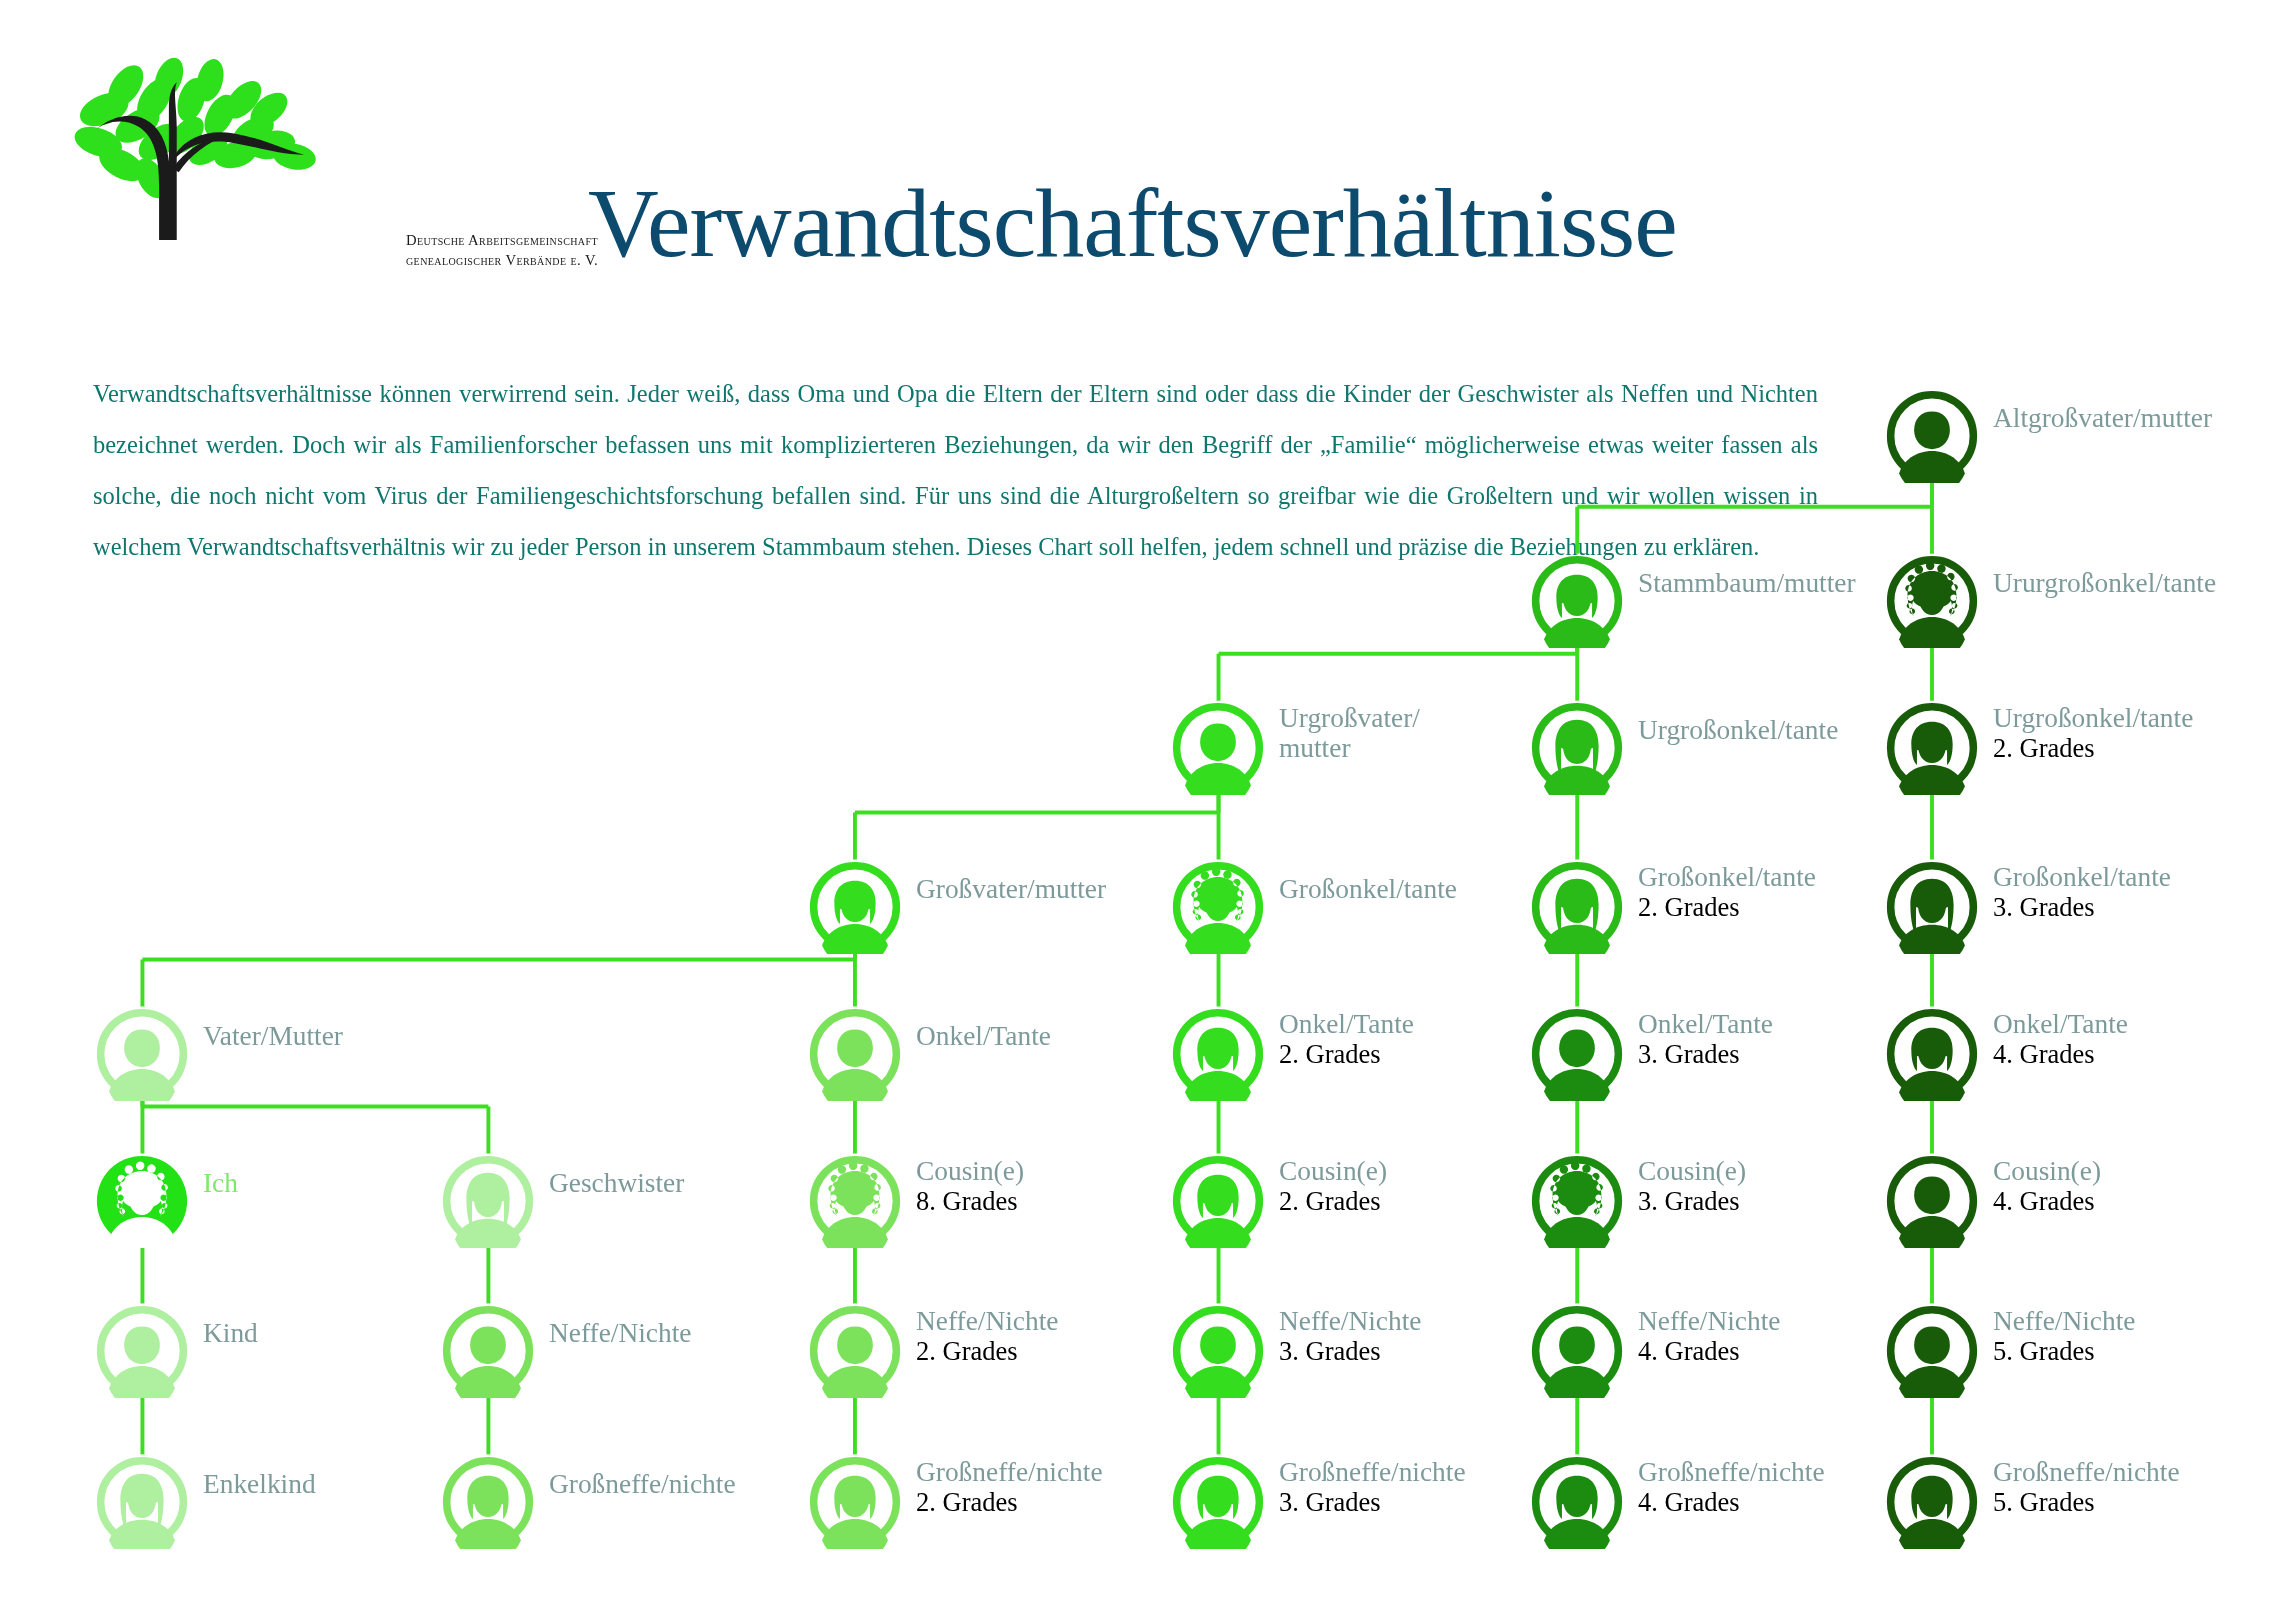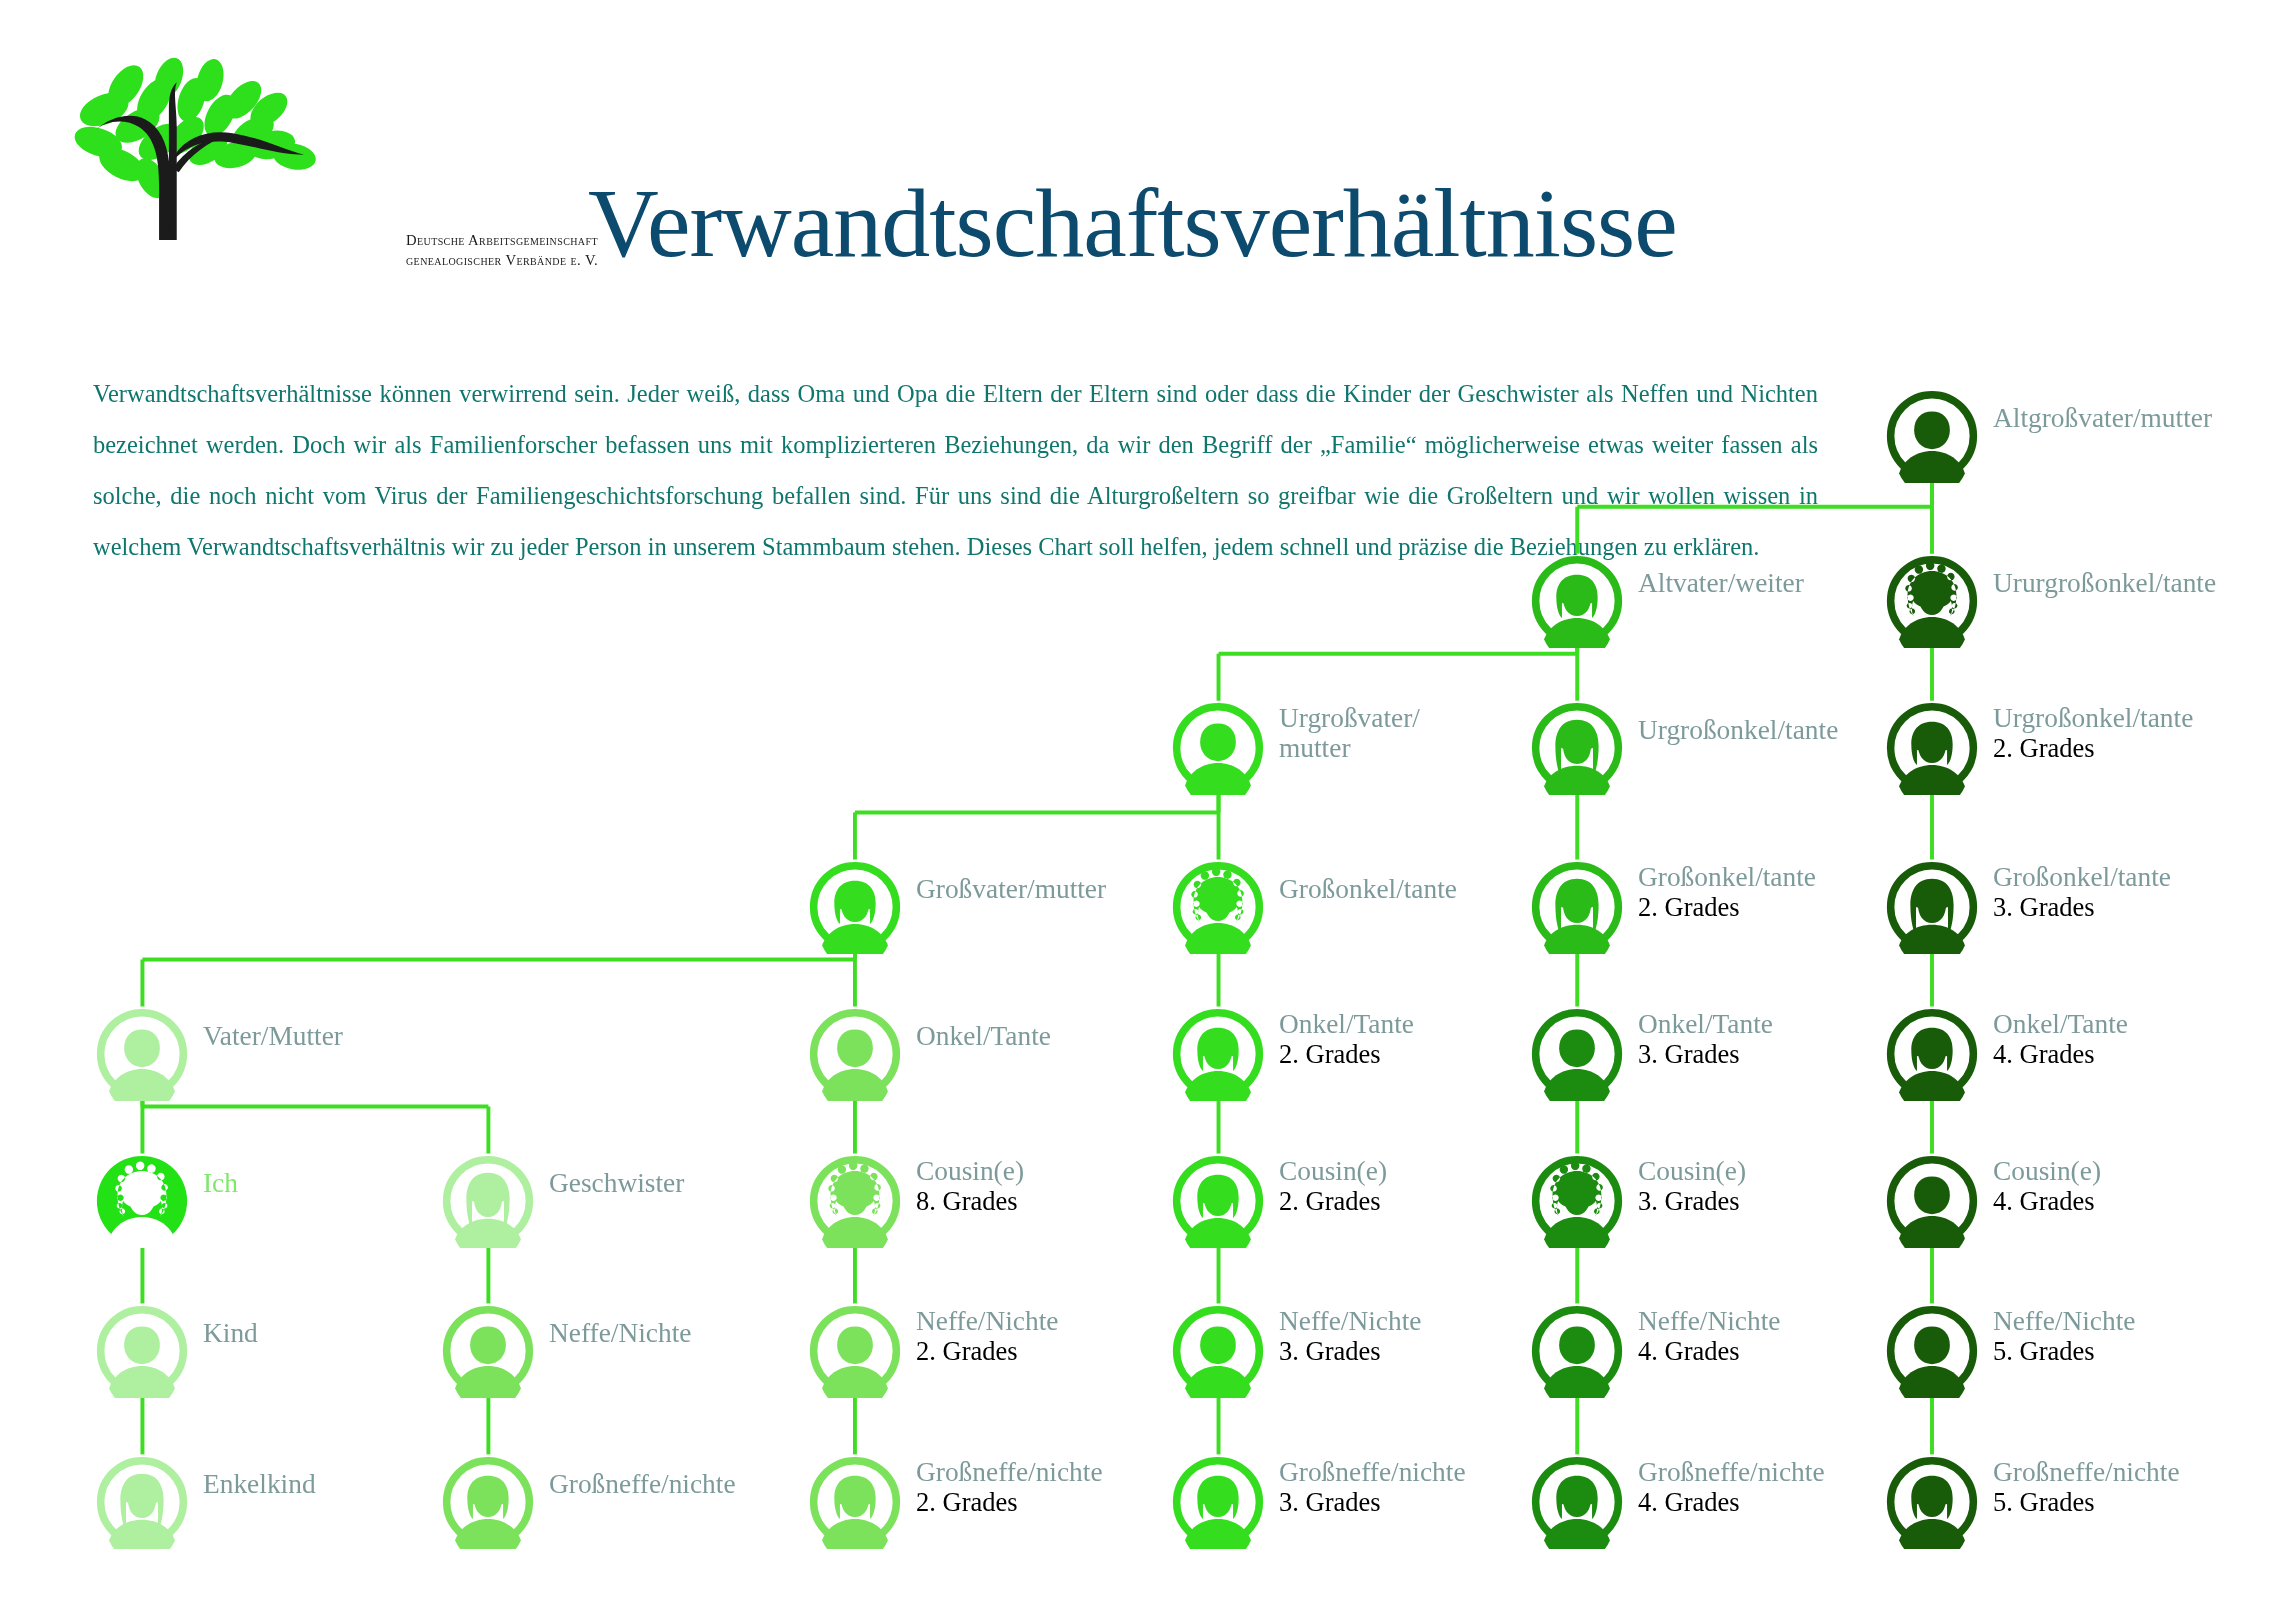--- a/index.html
+++ b/index.html
@@ -207,21 +207,21 @@
         <div class="labels">
           <span class="lbl-main">Altgroßvater/mutter</span>
         </div>
       </div>
       <div class="node" style="left: 1577px; top: 601px;">
         <svg class="avatar" viewBox="0 0 100 100">
           <circle cx="50" cy="50" r="44" fill="none" stroke="#2bbb18" stroke-width="8"></circle>
           <use xlink:href="#sym-woman-bob-icon" fill="#2bbb18"></use>
         </svg>
         <div class="labels">
-          <span class="lbl-main">Altvater/weiter</span>
+          <span class="lbl-main">Stammbaum/mutter</span>
         </div>
       </div>
       <div class="node" style="left: 1932px; top: 601px;">
         <svg class="avatar" viewBox="0 0 100 100">
           <circle cx="50" cy="50" r="44" fill="none" stroke="#185c0a" stroke-width="8"></circle>
           <use xlink:href="#sym-woman-curly-icon" fill="#185c0a"></use>
         </svg>
         <div class="labels">
           <span class="lbl-main">Ururgroßonkel/tante</span>
         </div>

